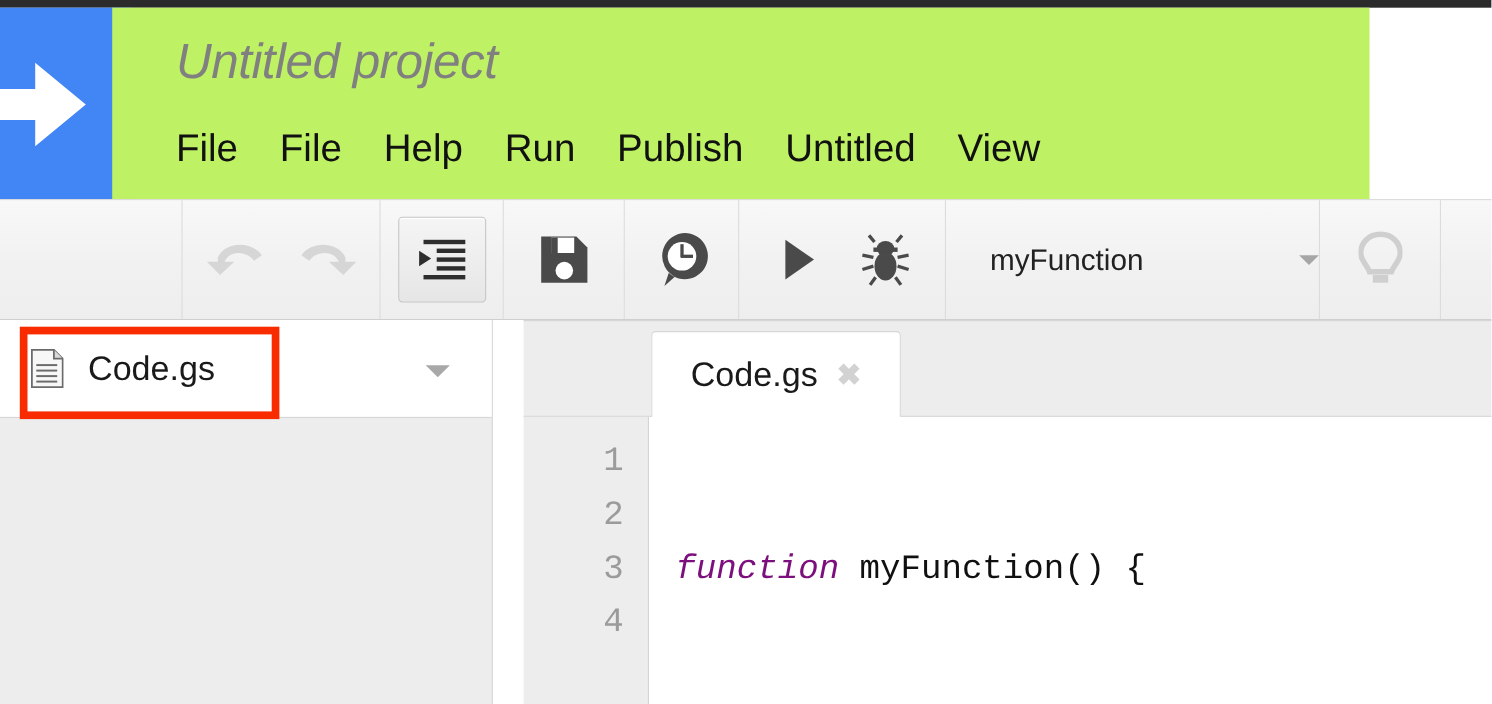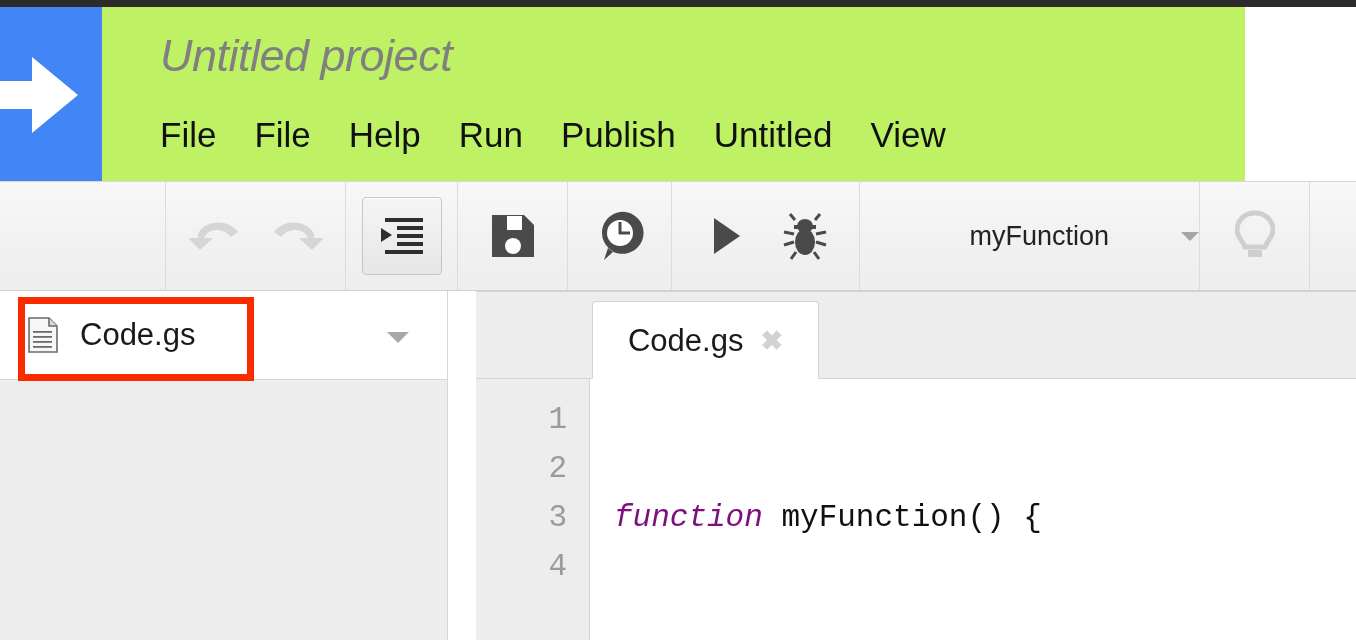--- a/index.html
+++ b/index.html
@@ -112,21 +112,21 @@
     justify-content: center;
   }
 
   .func-select {
     display: flex;
     align-items: center;
     width: 340px;
     height: 100%;
     padding-left: 40px;
     box-sizing: border-box;
-    justify-content: flex-end;
+    justify-content: space-between;
   }
   .func-label {
     font-size: 27px;
     color: #222222;
     white-space: nowrap;
   }
   .caret-down {
     width: 0; height: 0;
     border-left: 9px solid transparent;
     border-right: 9px solid transparent;

